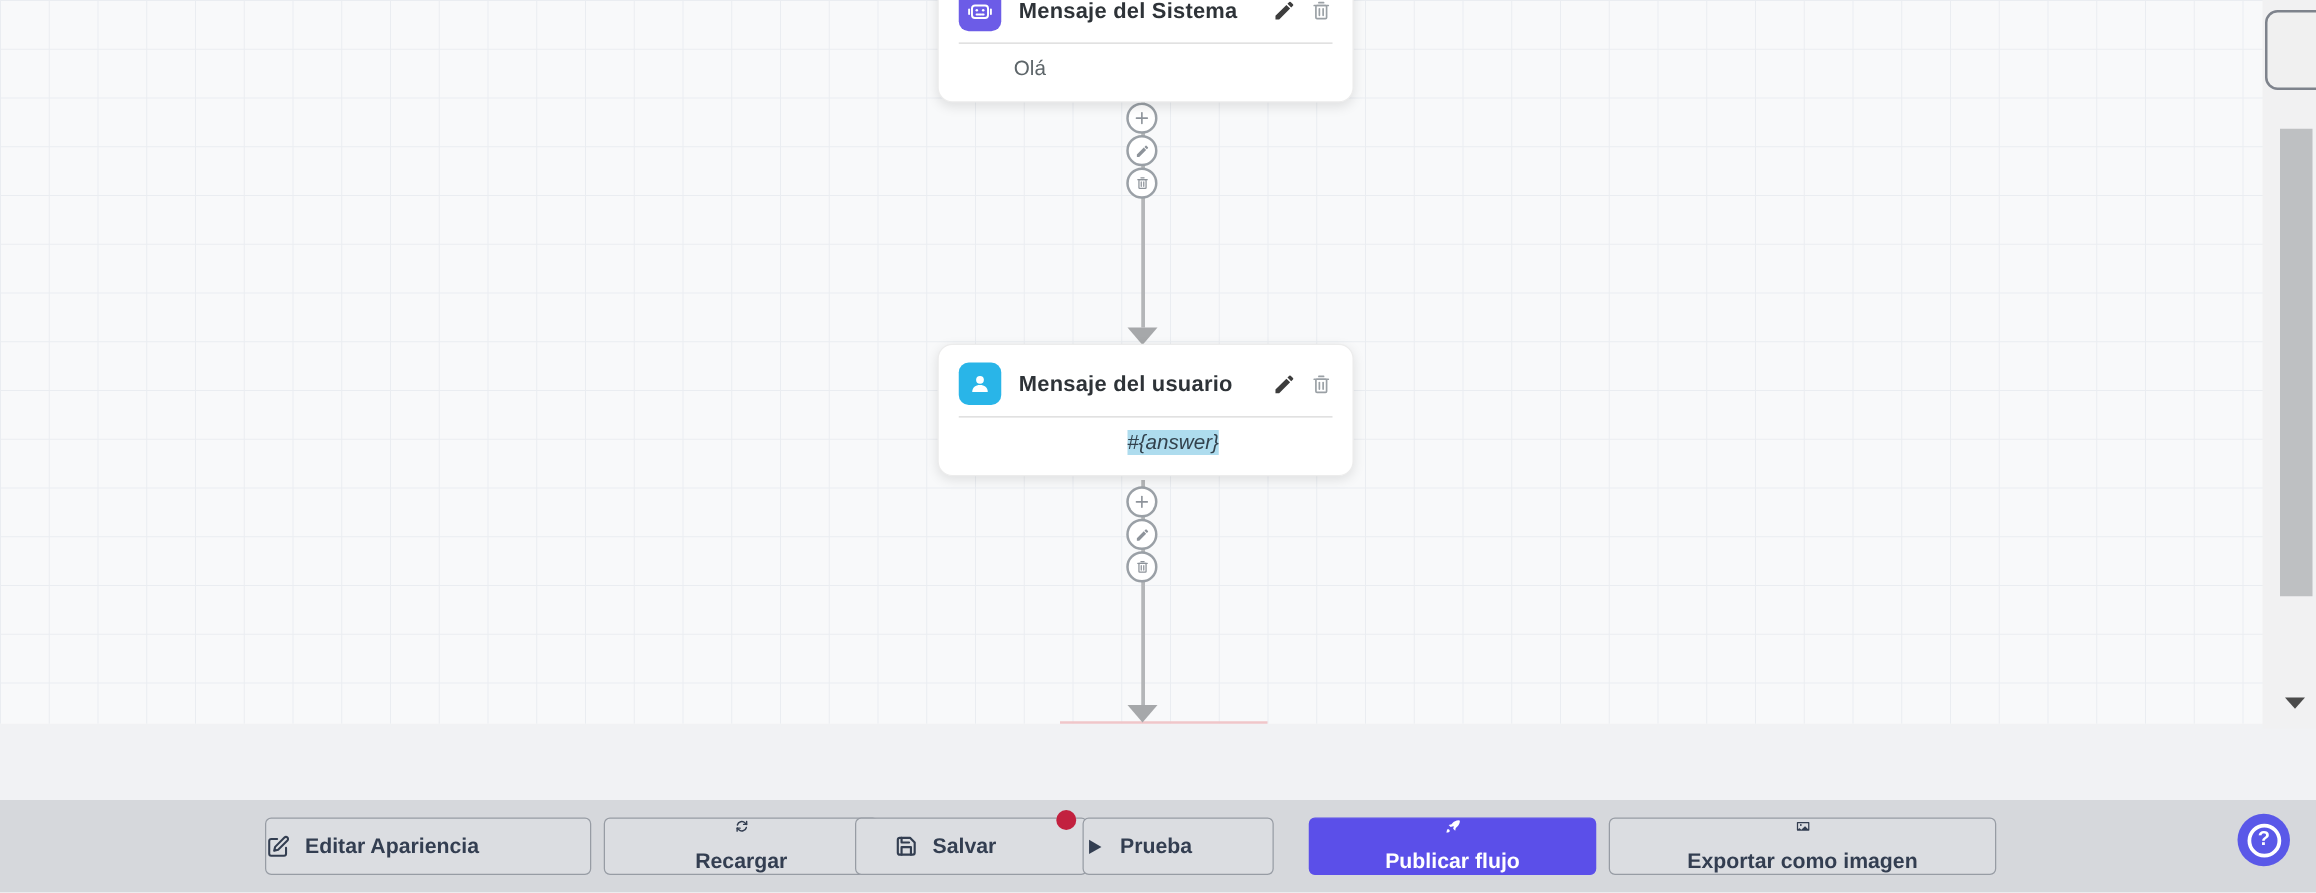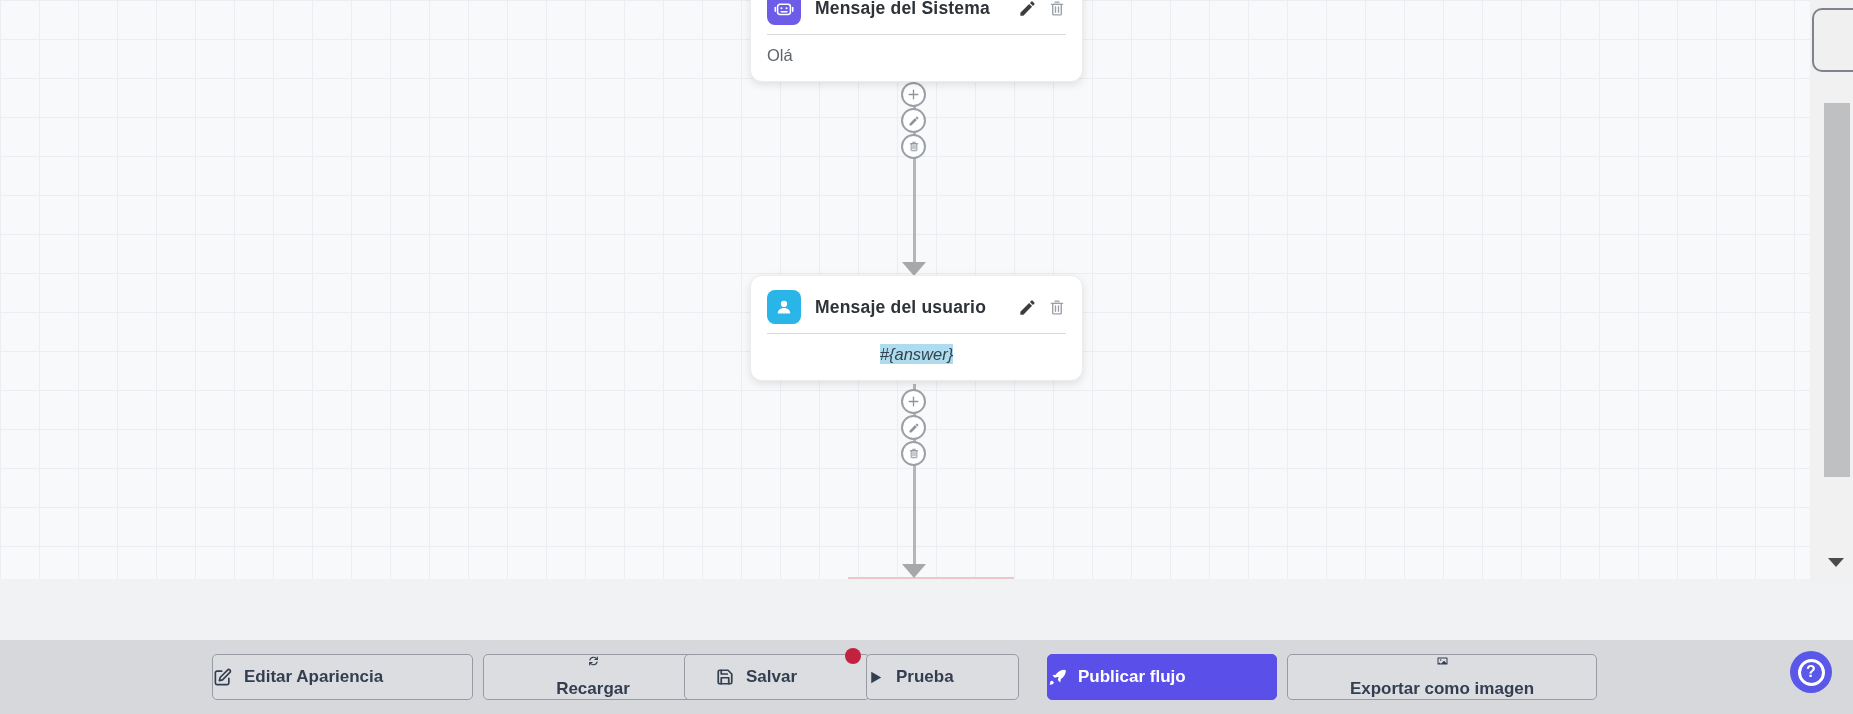--- a/index.html
+++ b/index.html
@@ -31,21 +31,21 @@
     width:34px; height:34px; border-radius:8px; flex:0 0 auto;
     display:grid; place-items:center; color:#fff;
   }
   .node-icon.system { background:#6C5CE7; }
   .node-icon.user   { background:#29B5E8; }
   .node-title { font-size:17.5px; font-weight:700; color:#2e3338; letter-spacing:.2px; }
   .node-actions { margin-left:auto; display:flex; align-items:center; gap:11px; }
   .act-pencil { color:#3d3d3d; }
   .act-trash  { color:#9aa0a5; }
   .node-divider { height:1px; background:#d8d8d8; margin-top:9px; }
-  .node-body { margin-top:11px; font-size:16.5px; color:#5d6569; min-height:20px; }
+  .node-body { margin-top:11px; font-size:16.5px; color:#5d6569; min-height:20px;margin-left:44px; }
   .node-body.centered { text-align:center; }
   .var-chip {
     font-style:italic; background:#AEDCEE; color:#33424d; padding:1px 0;
   }
 
   
   .conn-line { position:absolute; width:3px; background:#b4b6b8; left:913px; z-index:1; }
   .conn-arrow {
     position:absolute; width:0; height:0; left:902px; z-index:1;
     border-left:12px solid transparent; border-right:12px solid transparent;
@@ -57,21 +57,21 @@
     display:grid; place-items:center; z-index:2;
   }
   .peek-line { position:absolute; left:848px; top:577px; width:166px; height:2px; background:#f0c6c9; z-index:0; }
 
   
   .tbtn {
     position:absolute; top:654px; height:46px; border:1px solid #979ca4; border-radius:5px;
     background:#dbdde1; color:#333e51; font-family:inherit; font-size:17px; font-weight:700;
     display:flex; align-items:center; gap:12px;
   }
-  .tbtn.primary { background:#5B4FE9; border-color:#5B4FE9; color:#ffffff; }
+  .tbtn.primary { background:#5B4FE9; border-color:#5B4FE9; color:#ffffff;flex-direction:column; }
   .badge-dot {
     position:absolute; left:845px; top:648px; width:16px; height:16px; border-radius:50%;
     background:#C2213F; z-index:6;
   }
 
   
   .help-fab {
     position:absolute; left:1790px; top:651px; width:42px; height:42px; border-radius:50%;
     background:#5A58E8; display:grid; place-items:center; z-index:6; border:none;
   }

